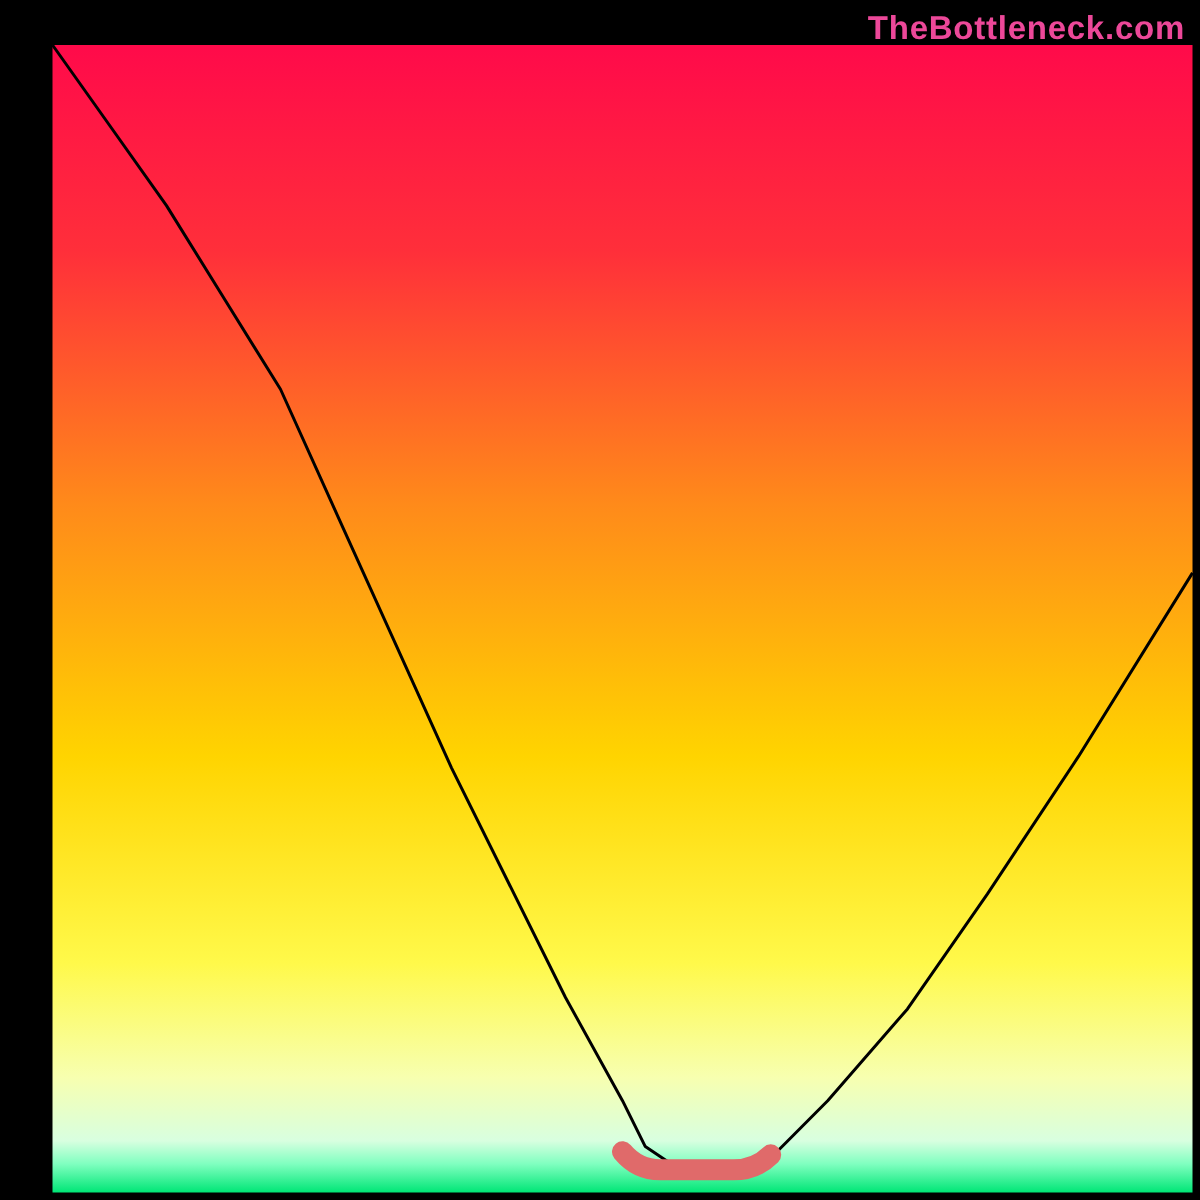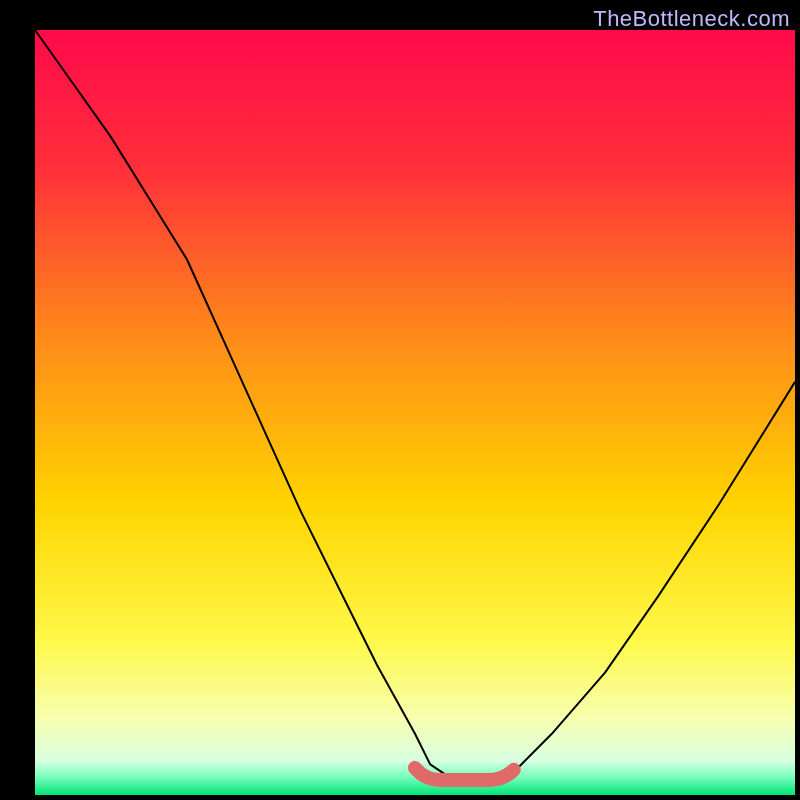--- a/index.html
+++ b/index.html
@@ -14,23 +14,23 @@
   .frame {
     position: relative;
     width: 800px;
     height: 800px;
     background: #000;
   }
   .watermark {
     position: absolute;
     top: 6px;
     right: 10px;
-    color: #c4b5fd;
+    color: #ec4899;
     font-size: 22px;
-    font-weight: normal;
+    font-weight: bold;
     letter-spacing: 0.5px;
     z-index: 10;
   }
   svg {
     display: block;
   }
 </style>
 </head>
 <body>
 

